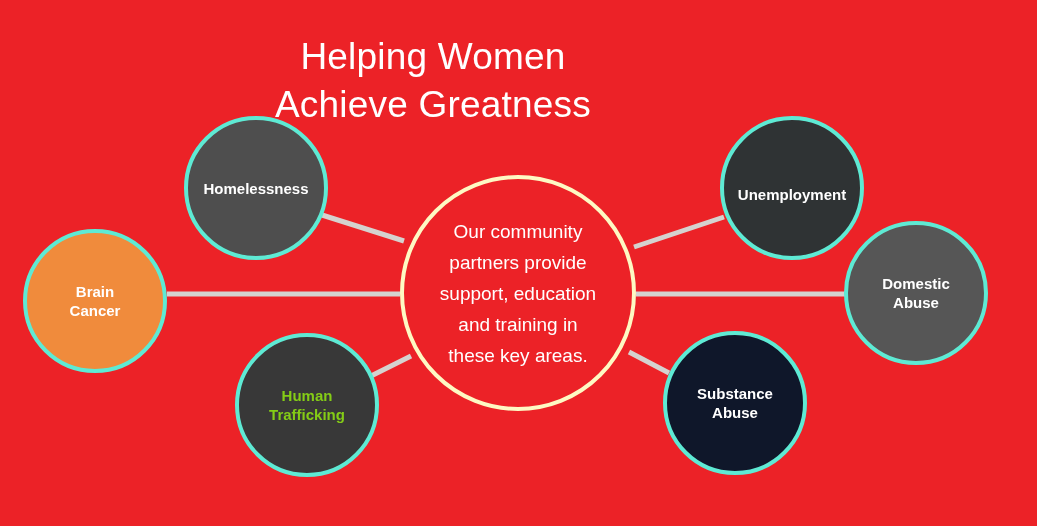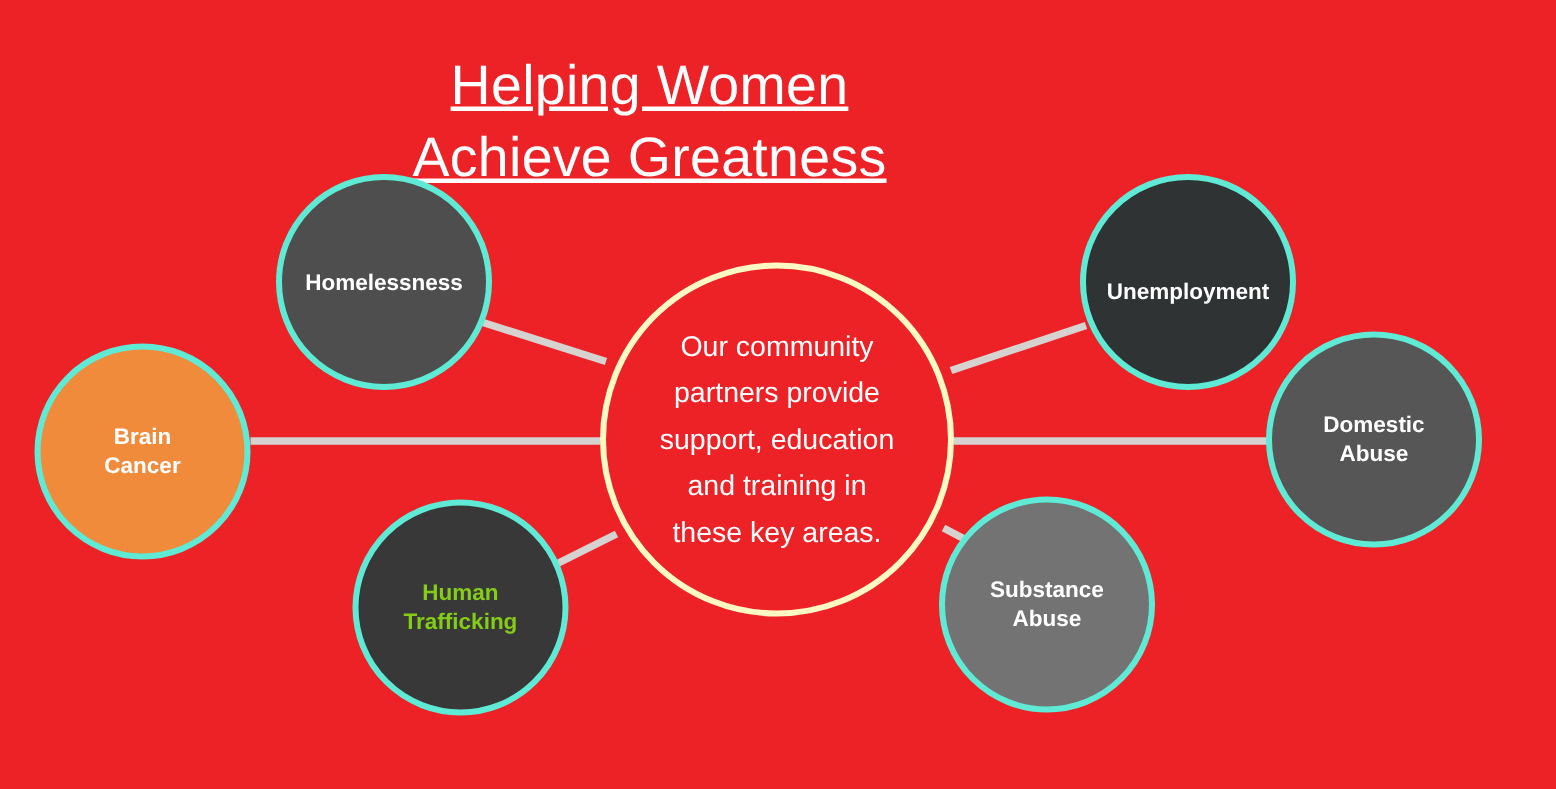--- a/index.html
+++ b/index.html
@@ -31,21 +31,20 @@
     left: 0;
     top: 33px;
     width: 866px;
     text-align: center;
     color: #ffffff;
     font-size: 37px;
     font-weight: 400;
     line-height: 48px;
     letter-spacing: 0.2px;
     white-space: pre-line;
-    text-decoration: underline;
   }
   .node {
     position: absolute;
     box-sizing: border-box;
     border-radius: 50%;
     border: 4px solid #5eead4;
     display: flex;
     align-items: center;
     justify-content: center;
     text-align: center;
@@ -107,21 +106,21 @@
         <div class="node-label" style="color: #84cc16;">Human
 Trafficking</div>
       </div>
       <div class="node" style="left: 720px; top: 116px; width: 144px; height: 144px; background: rgb(47, 51, 52);">
         <div class="node-label" style="color: rgb(255, 255, 255); margin-top: 13px;">Unemployment</div>
       </div>
       <div class="node" style="left: 844px; top: 221px; width: 144px; height: 144px; background: rgb(86, 86, 86);">
         <div class="node-label" style="color: rgb(255, 255, 255);">Domestic
 Abuse</div>
       </div>
-      <div class="node" style="left: 626px; top: 331px; width: 144px; height: 144px; background: #737373;">
+      <div class="node" style="left: 663px; top: 331px; width: 144px; height: 144px; background: #0f172a;">
         <div class="node-label" style="color: rgb(255, 255, 255);">Substance
 Abuse</div>
       </div>
     </div>
 
   <div class="center-node" id="center-node" style="left: 400px; top: 175px; width: 236px; height: 236px; background: rgb(236, 34, 39);">
     <div class="center-text" style="color: rgb(255, 255, 255);">Our community
 partners provide
 support, education
 and training in

